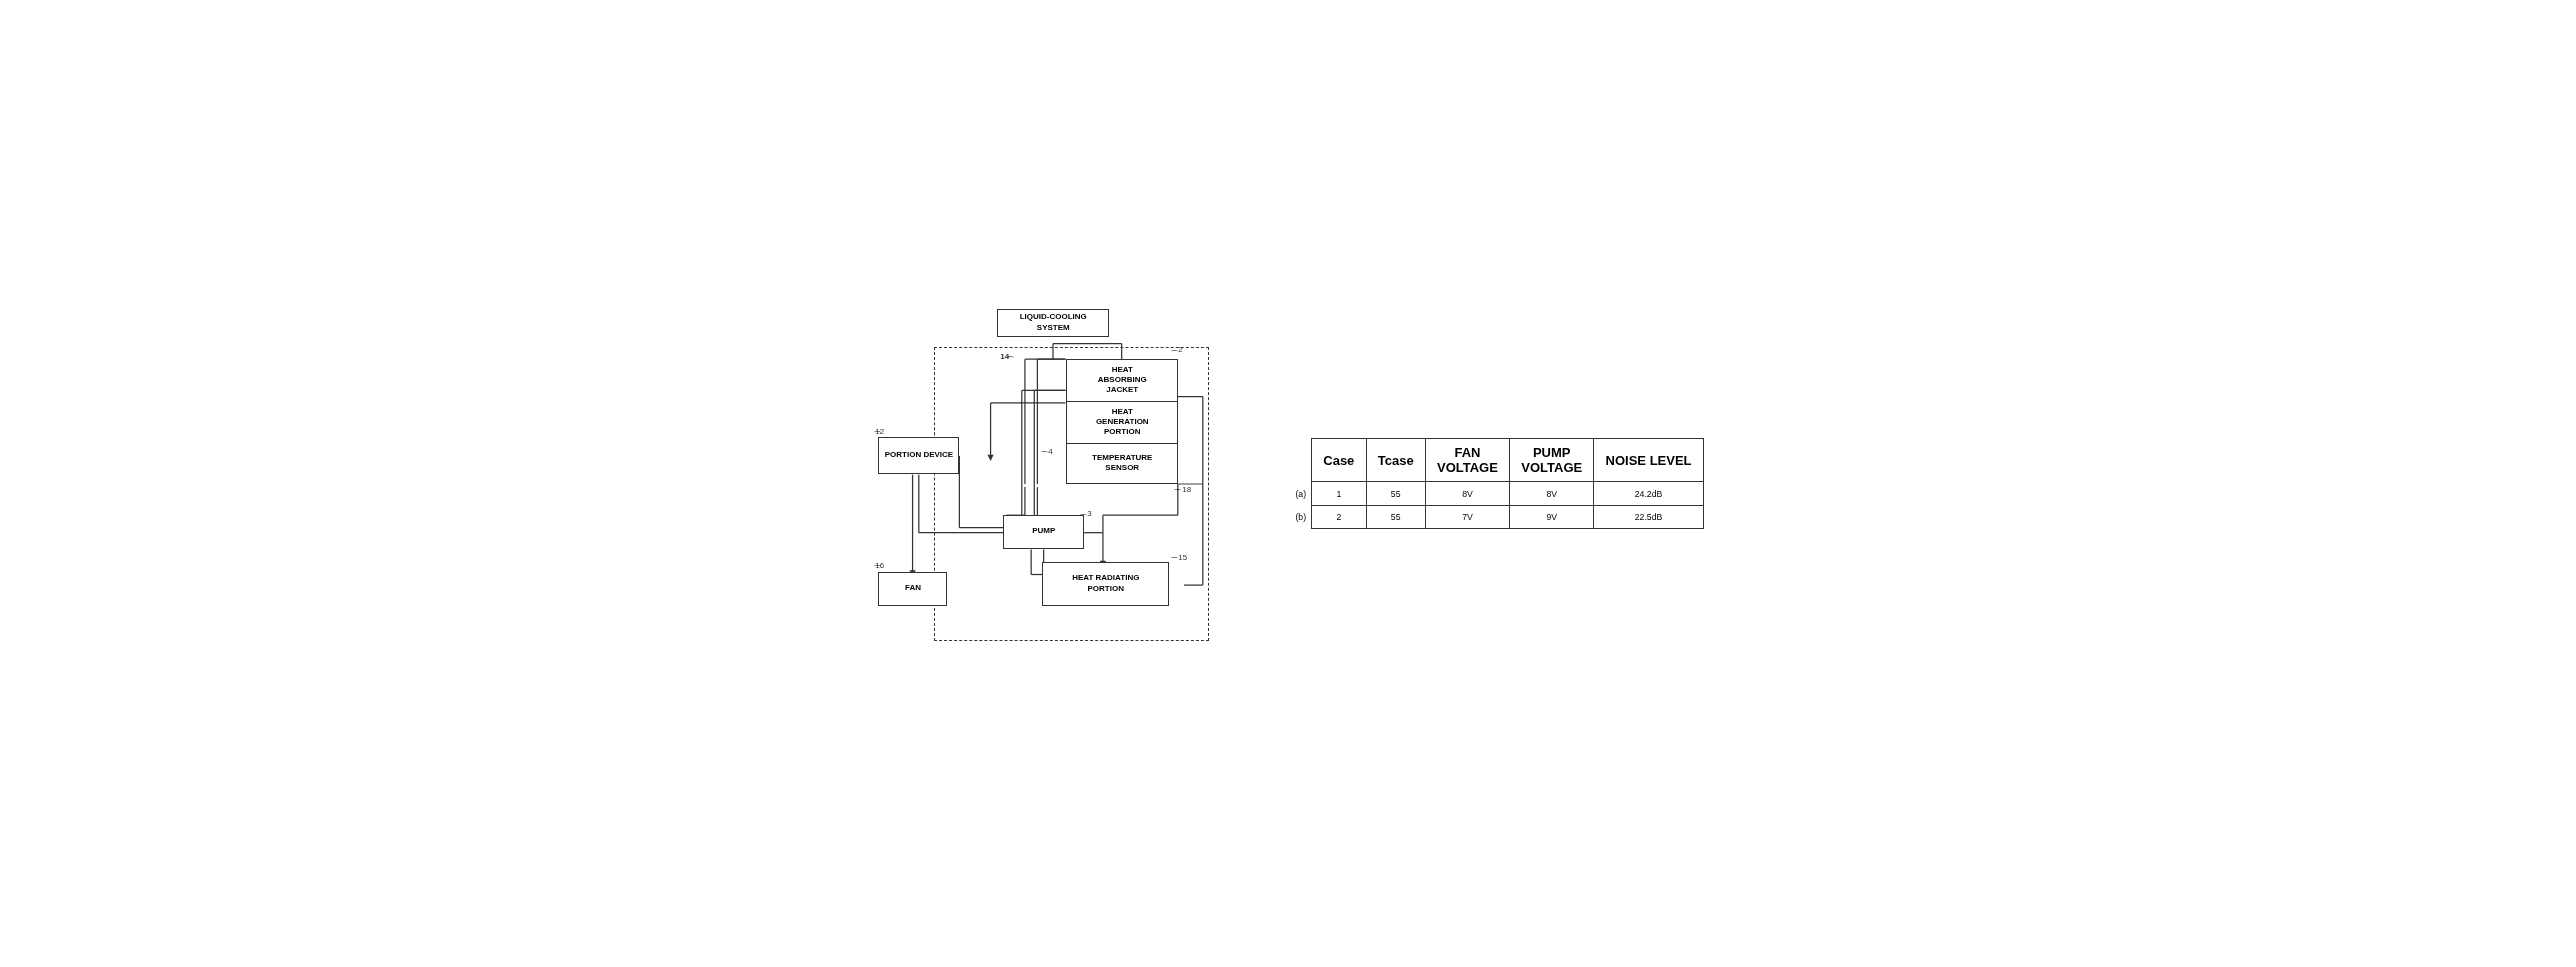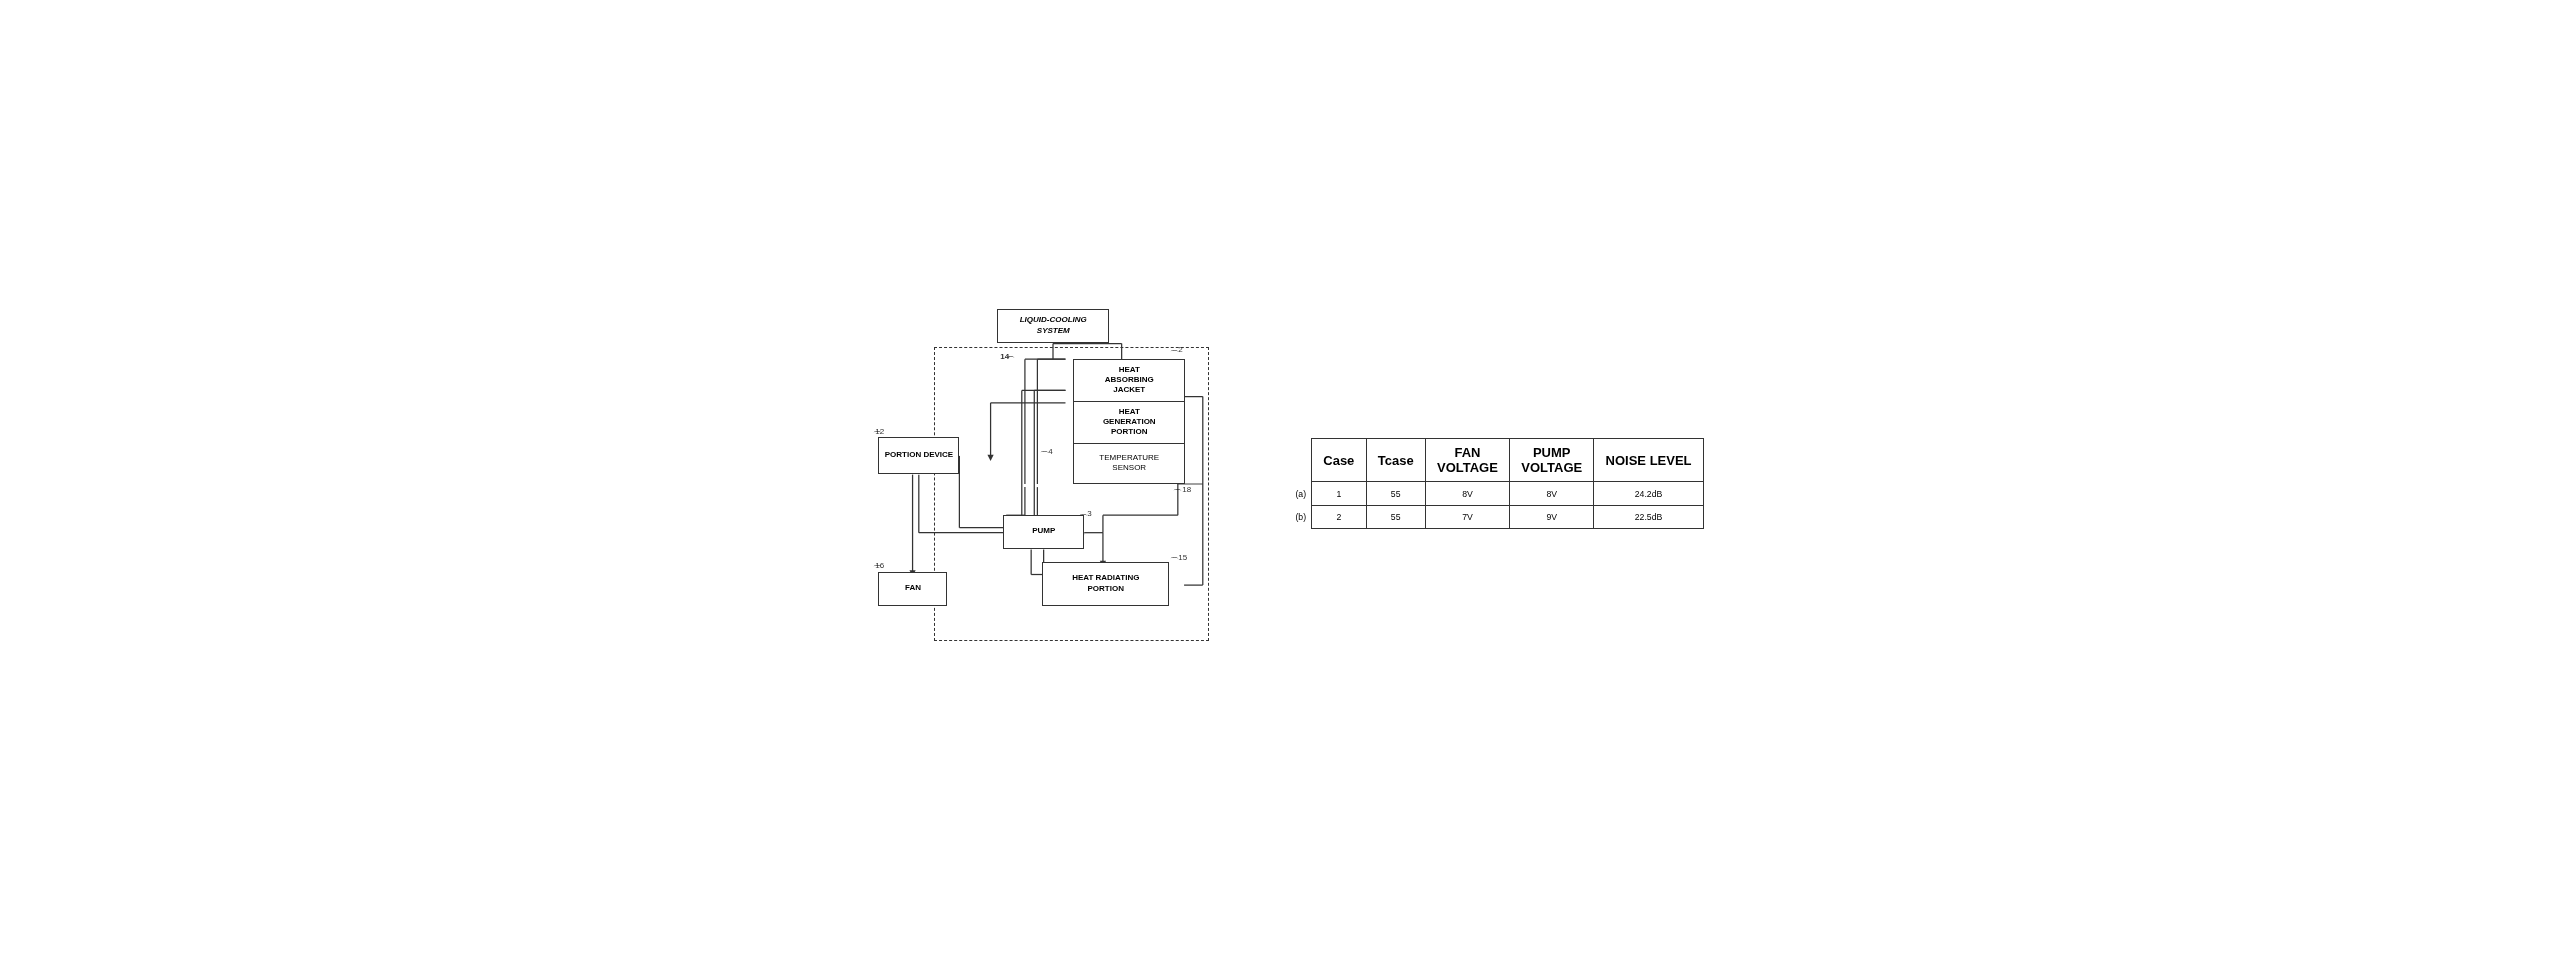--- a/index.html
+++ b/index.html
@@ -51,34 +51,32 @@
       text-align: center;
       font-size: 8px;
       font-weight: bold;
       line-height: 1.3;
     }
 
     .liquid-cooling-box {
       top: 6.2px;
       left: 125px;
       width: 112px;
-      height: 34px;
-      font-style: italic;
+      height: 28px;
     }
 
     .heat-absorbing-box {
       top: 56px;
       left: 194px;
       width: 112px;
       height: 125px;
       flex-direction: column;
       padding: 0;
       align-items: stretch;
       justify-content: flex-start;
-      margin-left: 7px;
     }
     .heat-absorbing-top {
       border-bottom: 1.2px solid #333;
       padding: 5px 3.1px;
       text-align: center;
       font-weight: bold;
       font-size: 8px;
       line-height: 1.3;
       flex: 0 0 auto;
     }
@@ -90,21 +88,21 @@
       font-size: 8px;
       line-height: 1.3;
       flex: 1;
       display: flex;
       align-items: center;
       justify-content: center;
     }
     .temperature-sensor-section {
       padding: 5px 3.1px;
       text-align: center;
-      font-weight: normal;
+      font-weight: bold;
       font-size: 8px;
       line-height: 1.3;
       flex: 1;
       display: flex;
       align-items: center;
       justify-content: center;
     }
 
     .control-device-box {
       top: 134px;

